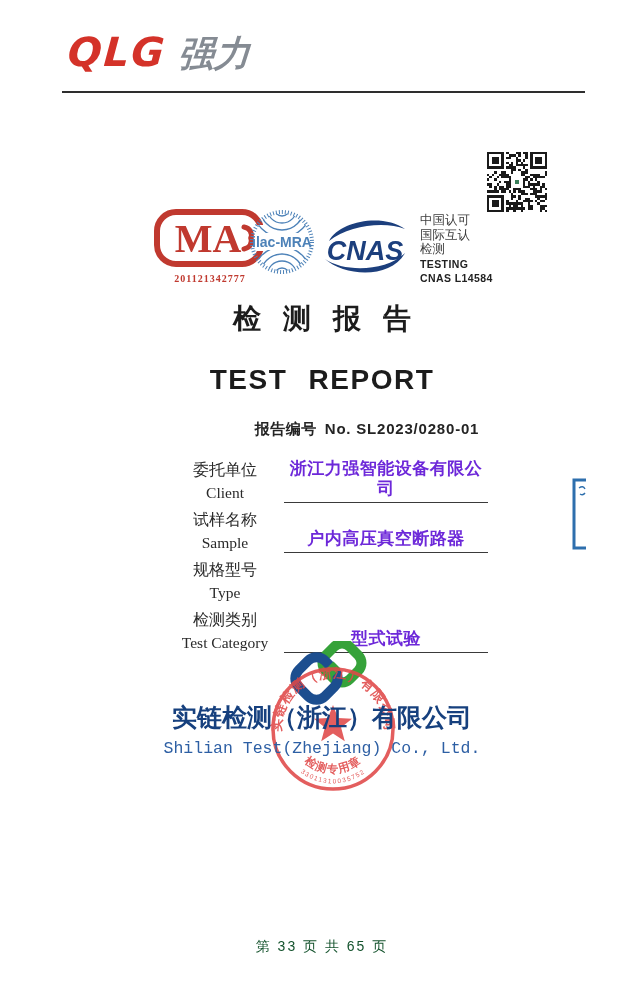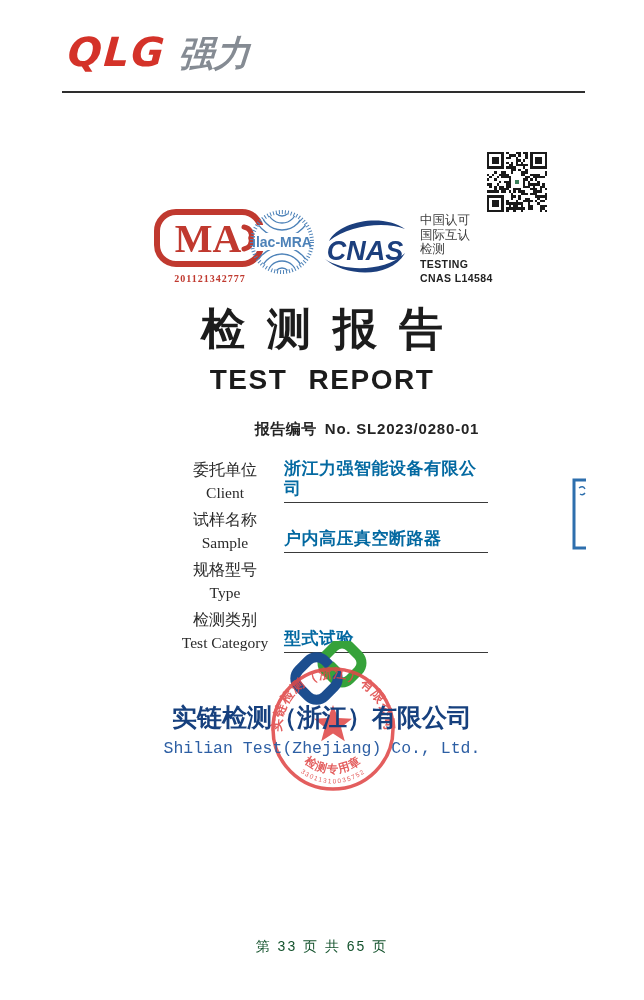--- a/index.html
+++ b/index.html
@@ -27,42 +27,42 @@
   }
   .ilac{position:absolute;left:249px;top:208px;}
   .cnas{position:absolute;left:321px;top:215px;}
   .qr{position:absolute;left:487px;top:152px;}
   .accred-text{position:absolute;left:420px;top:213px;width:90px;line-height:14.5px;}
   .accred-text .cnline{font-size:12.5px;color:#3c3c3c;}
   .accred-text .enline{font-size:10.5px;font-weight:bold;color:#222;letter-spacing:.4px;}
   
   .title-cn{
     position:absolute;top:300px;left:0;width:100%;text-align:center;margin:0;
-    font-size:44px;font-weight:900;color:#1c1c1c;
+    font-size:28px;font-weight:900;color:#1c1c1c;
     letter-spacing:22px;padding-left:22px;box-sizing:border-box;
   }
   .title-en{
     position:absolute;top:364px;left:0;width:100%;text-align:center;margin:0;
     font-size:28px;font-weight:bold;color:#1c1c1c;
     letter-spacing:1.5px;word-spacing:12px;
   }
   .report-no{
     position:absolute;top:420px;left:0;width:100%;text-align:center;
     font-size:15px;font-weight:bold;color:#242424;letter-spacing:.5px;padding-left:45px;
   }
   .report-no .rn-value{margin-left:8px;letter-spacing:.8px;}
   
   .form{position:absolute;left:170px;top:458px;width:318px;}
   .frow{display:flex;align-items:flex-end;margin-bottom:5px;}
   .flabel{width:110px;text-align:center;}
   .flabel .lc{font-size:16px;color:#2a2a2a;line-height:24px;}
   .flabel .le{font-family:"Liberation Serif",serif;font-size:15.5px;color:#2a2a2a;line-height:21px;}
   .fvalue{
     flex:1;margin-left:4px;border-bottom:1.5px solid #3a3a3a;
-    text-align:left;font-weight:bold;font-size:17px;color:#0369a1;
+    text-align:center;font-weight:bold;font-size:17px;color:#6d28d9;
     padding-bottom:3px;line-height:20px;letter-spacing:.5px;
   }
   
   .bracket{position:absolute;left:566px;top:474px;}
   
   .chain-logo{position:absolute;left:281px;top:641px;z-index:1;}
   .stamp{position:absolute;left:267px;top:663px;z-index:2;opacity:.88;}
   .company-cn{
     position:absolute;top:701px;left:0;width:100%;text-align:center;z-index:3;
     font-size:25px;font-weight:900;color:#16407e;letter-spacing:0px;

